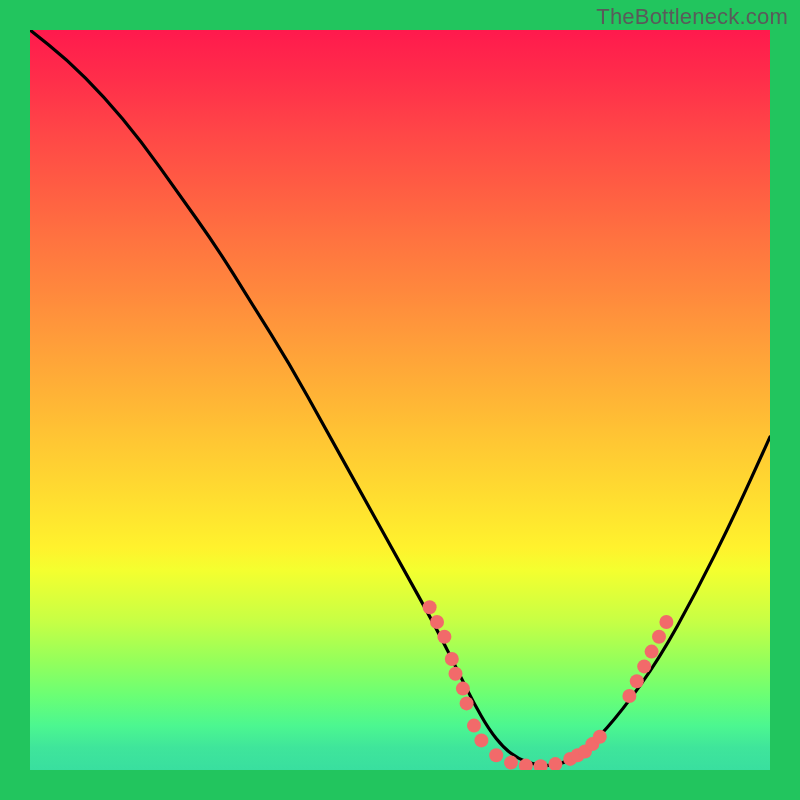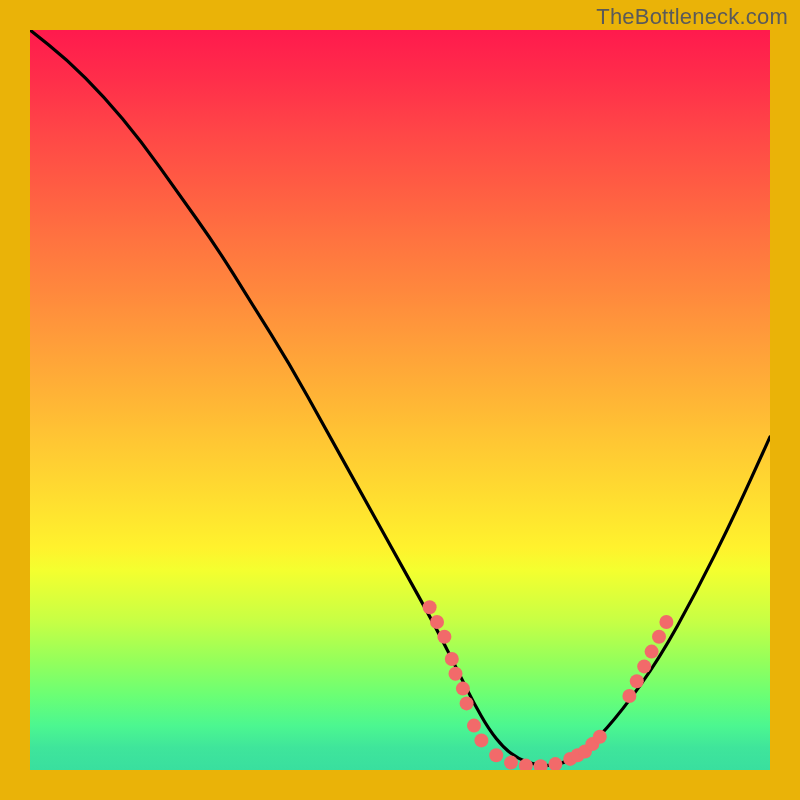--- a/index.html
+++ b/index.html
@@ -1,20 +1,20 @@
 <!DOCTYPE html>
 <html><head>
 <meta charset="utf-8">
 <style>
   * { margin: 0; padding: 0; box-sizing: border-box; }
   html, body { width: 800px; height: 800px; overflow: hidden; background: #000; }
   .wrapper {
     width: 800px;
     height: 800px;
-    background: #eab308;
+    background: #22c55e;
     position: relative;
   }
   .watermark {
     position: absolute;
     top: 4px;
     right: 12px;
     font-family: Arial, Helvetica, sans-serif;
     font-size: 22px;
     font-weight: 500;
     color: #5a5a5a;

